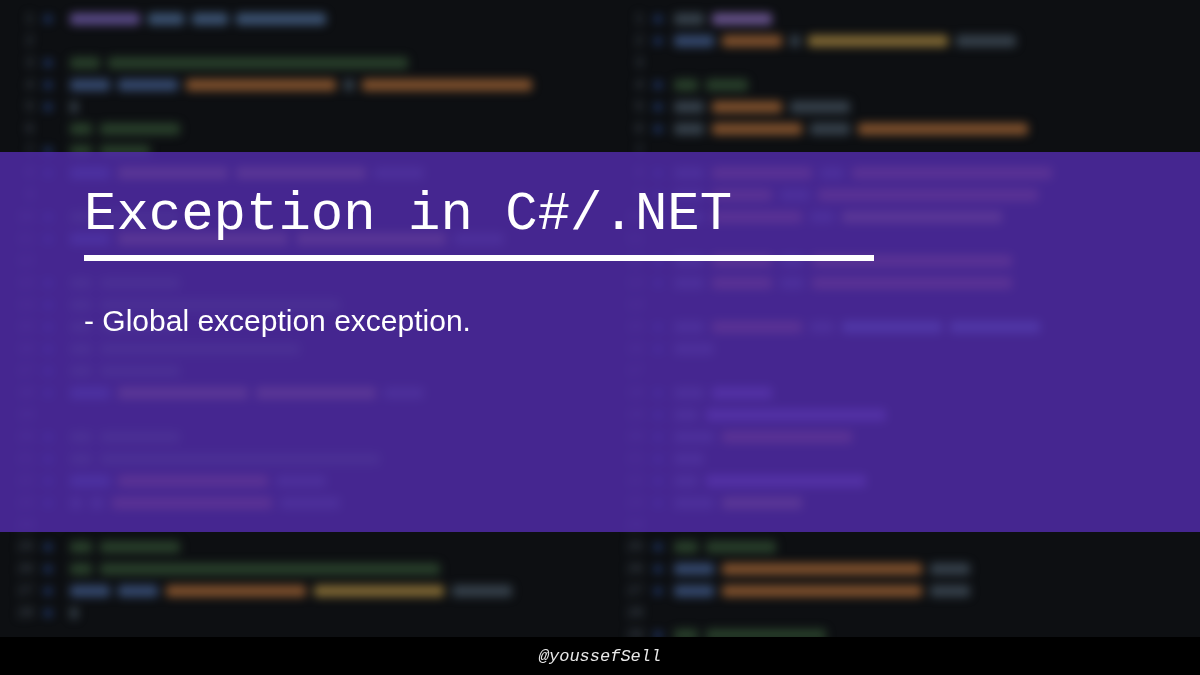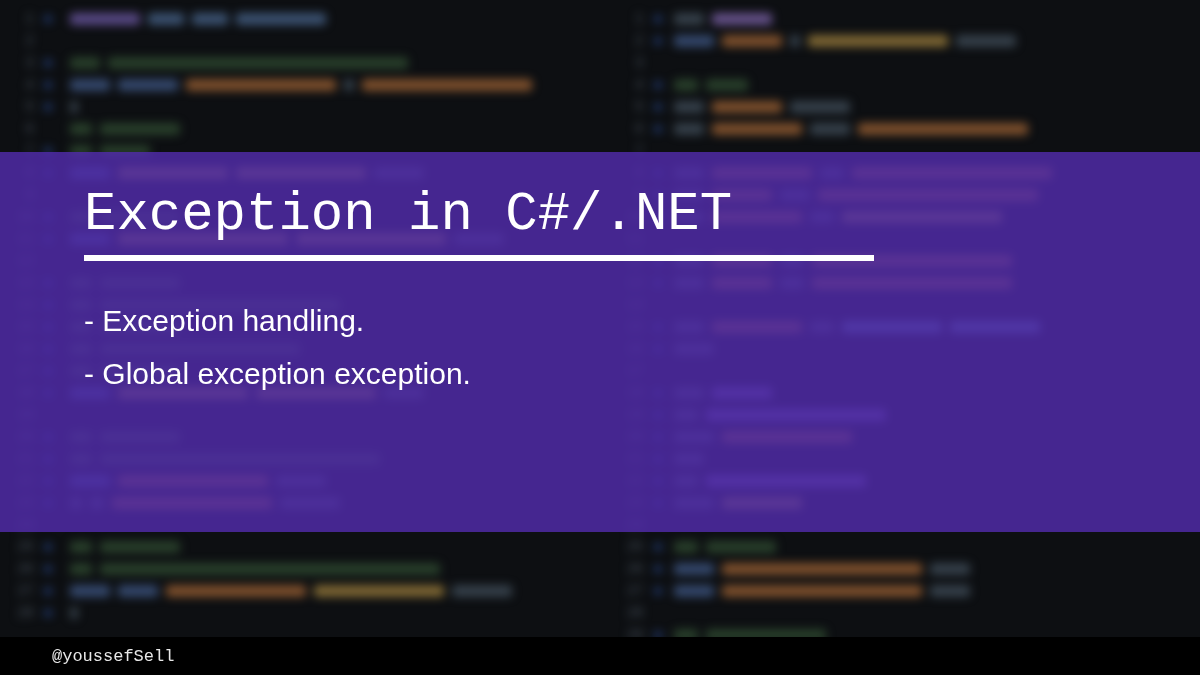--- a/index.html
+++ b/index.html
@@ -38,24 +38,24 @@
       color:#fff; padding-bottom:10px;
     }
     .rule { height:6px; width:790px; background:#fff; margin-bottom:34px; }
     .bullets { font-size:30px; line-height:1.7; font-weight:300; }
     .bullets div { margin-bottom:2px; }
 
     
     .footer {
       position:absolute; left:0; right:0; bottom:0; height:38px;
       background:#000;
-      display:flex; justify-content:space-between; align-items:center;
+      display:flex; justify-content:center; align-items:center;
       padding:0 52px;
       font-family: Consolas,"Courier New",monospace;
-      font-size:17px; color:#e8e8e8;
+      font-size:17px; color:#e8e8e8;font-style:italic;
     }
 
     
     .badges { position:absolute; right:44px; bottom:52px; display:flex; align-items:center; gap:10px; }
     .badge-dotnet {
       width:46px; height:46px; border-radius:50%; background:#6b33b8;
       display:flex; flex-direction:column; align-items:center; justify-content:center;
       color:#fff; font-family:Arial,sans-serif;
     }
     .badge-dotnet .n { font-size:13px; font-weight:700; line-height:1; }
@@ -483,21 +483,20 @@
           <span class="tok" style="background: rgb(59, 95, 59); width: 24px;"></span>
           <span class="tok" style="background: rgb(59, 95, 59); width: 120px;"></span>
         </div>
       </div>
   </div>
 
   <div class="panel">
     <div class="title">Exception in C#/.NET</div>
     <div class="rule"></div>
     <div class="bullets">
-      <div>- Exception handling.</div>
       <div>- Global exception exception.</div>
     </div>
   </div>
 
 
   <div class="footer">
     <span>@youssefSell</span>
   </div>
 
 </div>

